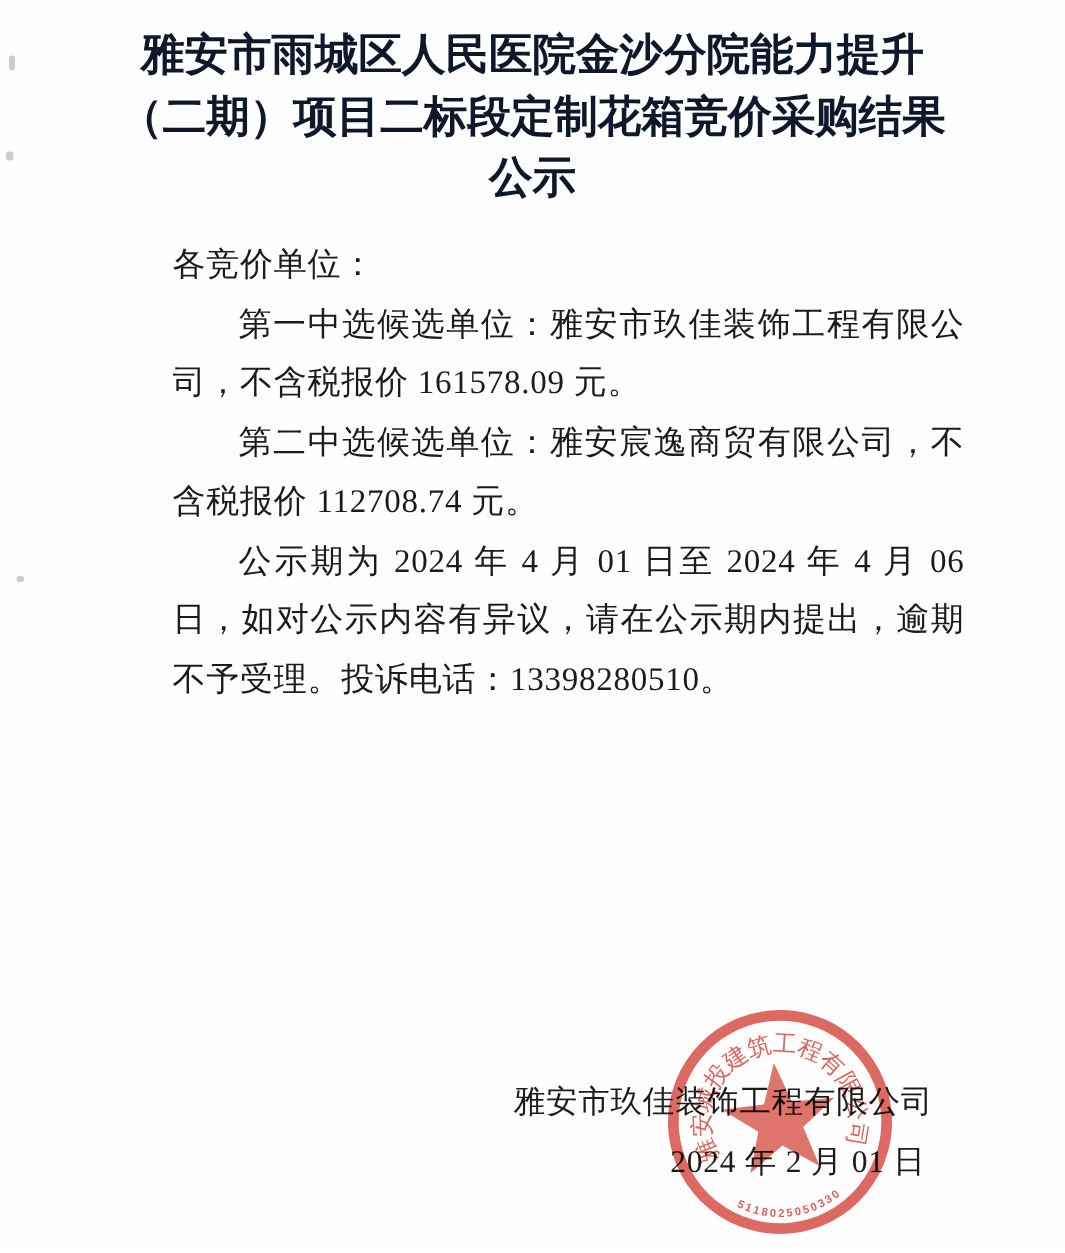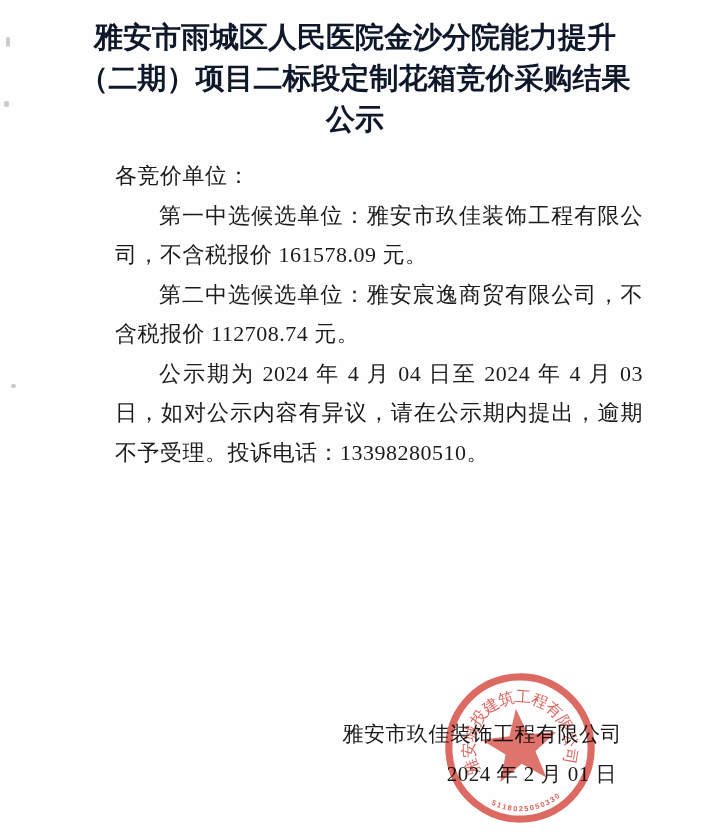--- a/index.html
+++ b/index.html
@@ -62,21 +62,21 @@
       <div>雅安市雨城区人民医院金沙分院能力提升</div>
       <div>（二期）项目二标段定制花箱竞价采购结果</div>
       <div>公示</div>
     </div>
 
   <div class="body-text">
     <div class="salutation">各竞价单位：</div>
     <div>
         <div class="para">第一中选候选单位：雅安市玖佳装饰工程有限公司，不含税报价 161578.09 元。</div>
         <div class="para">第二中选候选单位：雅安宸逸商贸有限公司，不含税报价 112708.74 元。</div>
-        <div class="para">公示期为 2024 年 4 月 04 日至 2024 年 4 月 03 日，如对公示内容有异议，请在公示期内提出，逾期不予受理。投诉电话：13398280510。</div>
+        <div class="para">公示期为 2024 年 4 月 01 日至 2024 年 4 月 06 日，如对公示内容有异议，请在公示期内提出，逾期不予受理。投诉电话：13398280510。</div>
       </div>
   </div>
 
   <div class="signature">
     <div>雅安市玖佳装饰工程有限公司</div>
     <div class="date">2024 年 2 月 01 日</div>
   </div>
 
   <svg class="seal" viewBox="0 0 200 200">
       <circle cx="100" cy="100" r="90" fill="none" stroke="#d5453c" stroke-width="9" opacity="0.88"></circle>

